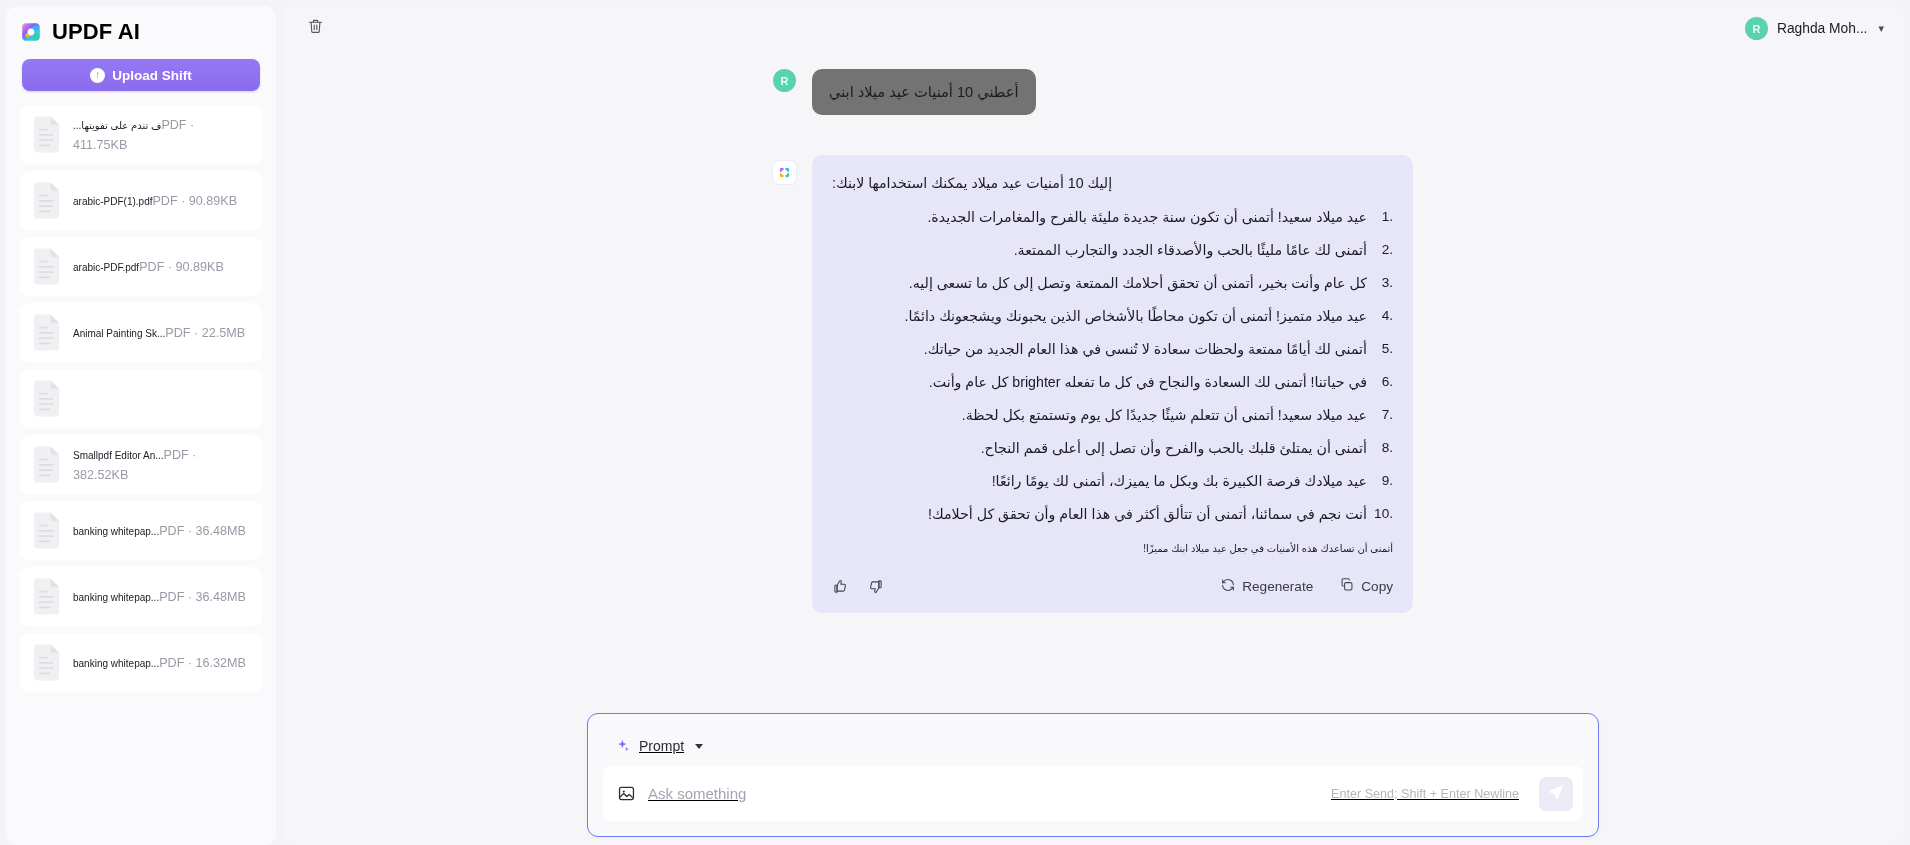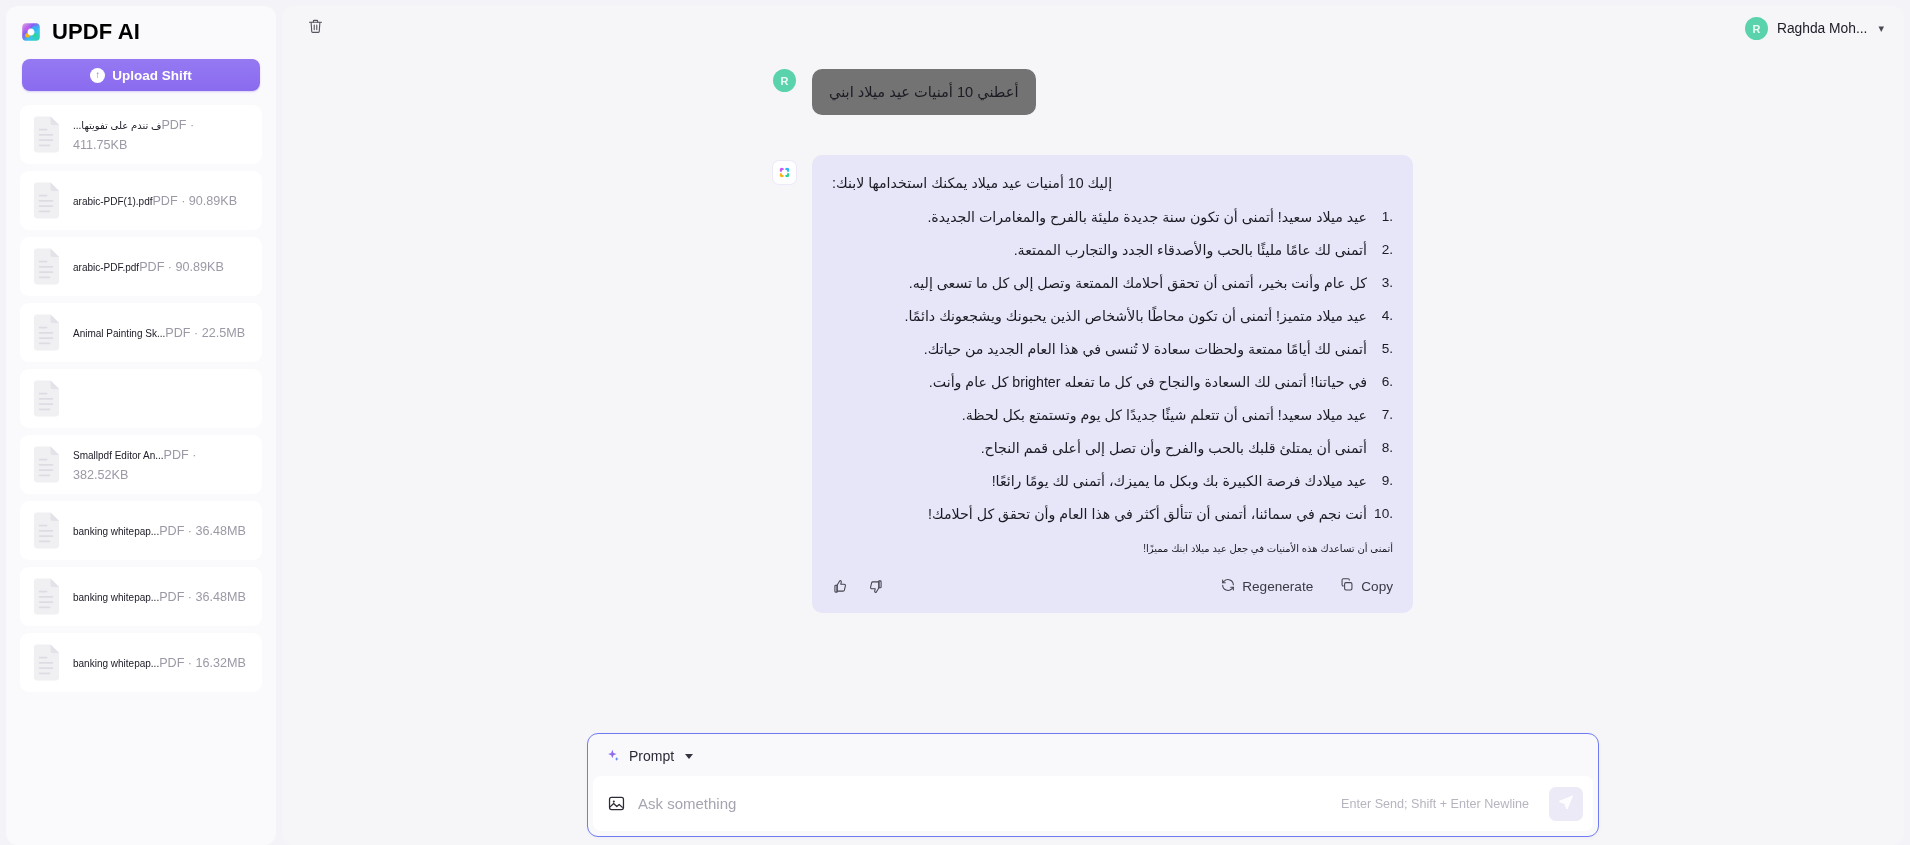--- a/index.html
+++ b/index.html
@@ -225,22 +225,23 @@
   .prompt-wrap {
     position: absolute;
     left: 50%; transform: translateX(-50%);
     bottom: 8px;
     width: 1012px;
   }
   .prompt-box {
     border: 1.6px solid #6f7bf0;
     border-radius: 11px;
     background: #f9f9fc;
-    padding: 5px;
+    padding: 15px;
     box-shadow: 0 1px 3px rgba(80,80,160,.06);
+    text-decoration: underline;
   }
   .prompt-head {
     display: flex; align-items: center; gap: 8px;
     padding: 9px 10px 12px 12px;
     cursor: pointer;
     width: max-content;
   }
   .spark { width: 16px; height: 16px; flex: 0 0 16px; }
   .prompt-label { font-size: 14px; color: #2a2a36; }
   .caret-dn {

